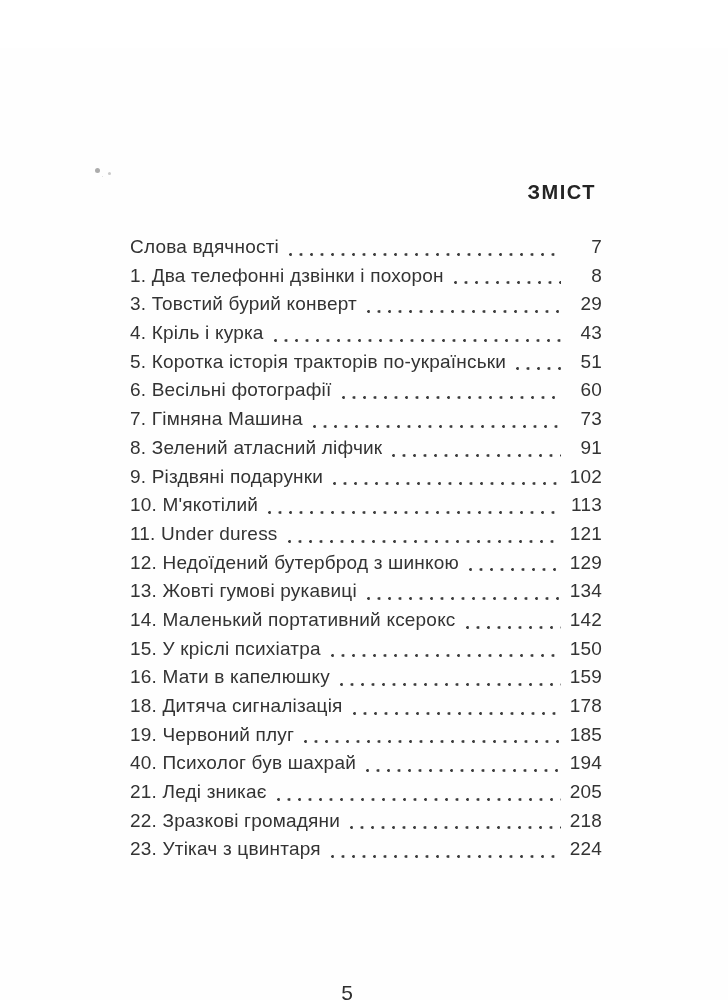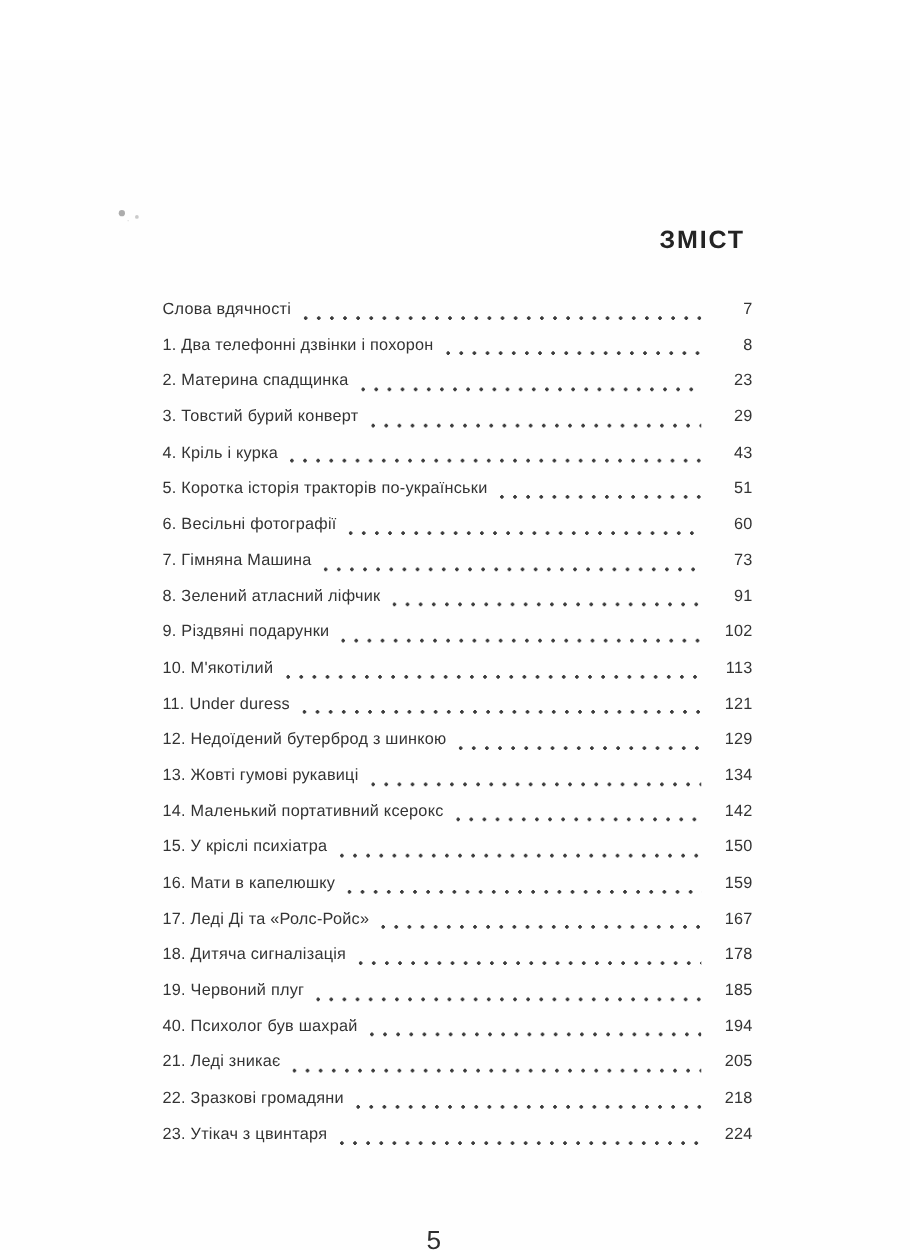--- a/index.html
+++ b/index.html
@@ -40,21 +40,21 @@
     font-size: 20px;
     font-weight: 700;
     letter-spacing: 1.5px;
     color: #242424;
   }
   .toc {
     position: absolute;
     top: 185px;
     left: 130px;
     right: 126px;
-    font-size: 13px;
+    font-size: 19px;
     letter-spacing: 0.2px;
   }
   .toc-row {
     display: flex;
     line-height: 28.7px;
     height: 28.7px;
   }
   .label {
     white-space: nowrap;
     flex: 0 0 auto;
@@ -107,25 +107,20 @@
     <span class="dots"></span>
     <span class="pagenum">7</span>
   </div>
 
   <div class="toc-row">
     <span class="label">1. Два телефонні дзвінки і похорон</span>
     <span class="dots"></span>
     <span class="pagenum">8</span>
   </div>
 
-  <div class="toc-row">
-    <span class="label">2. Материна спадщинка</span>
-    <span class="dots"></span>
-    <span class="pagenum">23</span>
-  </div>
 
   <div class="toc-row">
     <span class="label">3. Товстий бурий конверт</span>
     <span class="dots"></span>
     <span class="pagenum">29</span>
   </div>
 
   <div class="toc-row">
     <span class="label">4. Кріль і курка</span>
     <span class="dots"></span>
@@ -197,25 +192,20 @@
     <span class="dots"></span>
     <span class="pagenum">150</span>
   </div>
 
   <div class="toc-row">
     <span class="label">16. Мати в капелюшку</span>
     <span class="dots"></span>
     <span class="pagenum">159</span>
   </div>
 
-  <div class="toc-row">
-    <span class="label">17. Леді Ді та «Ролс-Ройс»</span>
-    <span class="dots"></span>
-    <span class="pagenum">167</span>
-  </div>
 
   <div class="toc-row">
     <span class="label">18. Дитяча сигналізація</span>
     <span class="dots"></span>
     <span class="pagenum">178</span>
   </div>
 
   <div class="toc-row">
     <span class="label">19. Червоний плуг</span>
     <span class="dots"></span>

